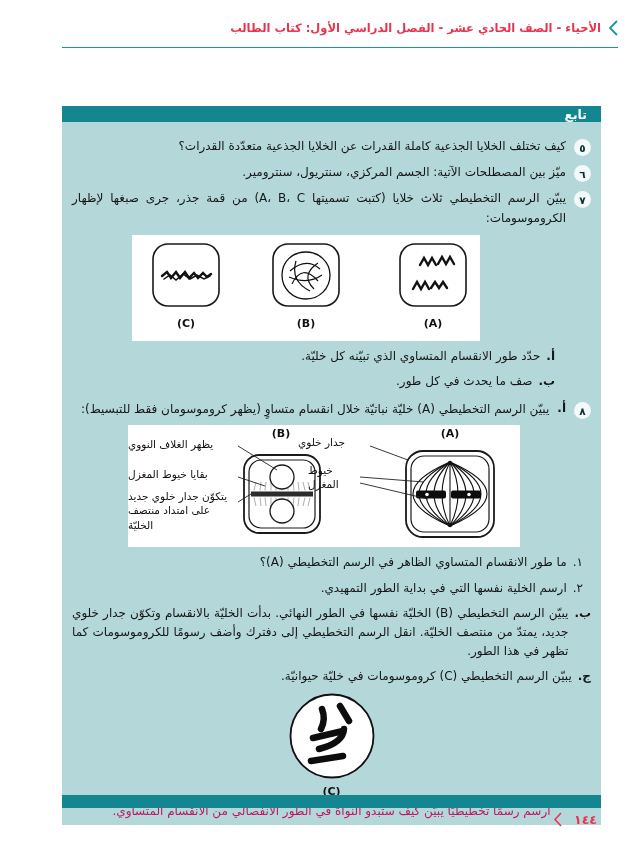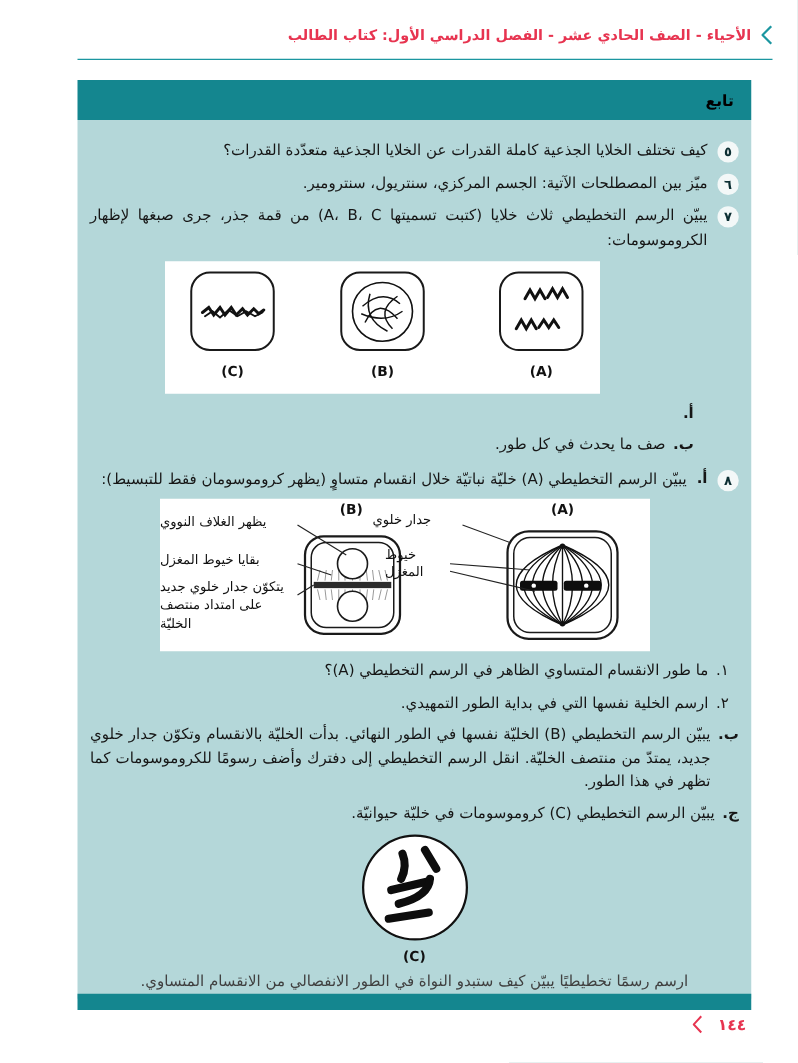--- a/index.html
+++ b/index.html
@@ -7,22 +7,22 @@
   .page { width:638px; height:850px; background:#ffffff; position:relative; margin:0 auto; overflow:hidden; }
 
   
   .header { position:absolute; top:20px; left:62px; right:20px; direction:rtl;
             display:flex; align-items:center; gap:8px; }
   .header-title { color:#e73450; font-weight:bold; font-size:11.5px; letter-spacing:0; }
   .header-rule { position:absolute; top:47px; left:62px; right:20px; border-top:1.8px solid #1b96a0; }
 
   
   .content { position:absolute; top:64px; left:62px; width:539px; direction:rtl; }
-  .banner { background:#14868f; color:#000000; height:32px; display:flex; align-items:center;
-            padding:0 14px; font-weight:bold; font-size:12.5px; }
+  .banner { background:#14868f; color:#ffffff; height:16px; display:flex; align-items:center;
+            padding:0 14px; font-weight:bold; font-size:12.5px;margin-top:42px; }
   .body { background:#b4d7d9; padding:8px 10px 10px; height:703px; overflow:hidden; }
 
   .q-row { display:flex; align-items:flex-start; gap:8px; margin-top:7px; font-size:12px; color:#161616; }
   .q-badge { flex:0 0 17px; width:17px; height:17px; border-radius:50%; background:#f3f8f8;
              color:#0b2e32; font-size:10.5px; font-weight:bold; display:flex; align-items:center;
              justify-content:center; margin-top:2px; }
   .q-text { line-height:1.6; text-align:justify; }
   .marker { font-weight:bold; white-space:nowrap; }
   .sub-item { display:flex; gap:6px; margin-top:6px; font-size:12px; color:#161616; line-height:1.6; }
   .indent-36 { padding-right:36px; }
@@ -30,21 +30,21 @@
 
   .fig-box { background:#ffffff; }
   .fig1 { width:348px; margin:7px 111px 4px auto; padding:4px 0 2px; }
   .fig2 { width:392px; margin:6px 71px 4px auto; position:relative; }
   .fig2 svg { display:block; }
   .fig2-label { position:absolute; font-size:10.5px; color:#111; line-height:1.35; text-align:left; }
   .fig2-title { position:absolute; font-size:11px; font-weight:bold; color:#111; text-align:center; }
 
   .fig3-wrap { text-align:center; margin-top:6px; }
   .fig3-label { font-size:11px; font-weight:bold; color:#111; margin-top:1px; }
-  .closing { text-align:center; font-size:12px; color:#404040; margin-top:4px; line-height:1.5; }
+  .closing { text-align:center; font-size:12px; color:#be185d; margin-top:4px; line-height:1.5; }
 
   
   .footer-bar { position:absolute; top:795px; left:62px; width:539px; height:13px; background:#14868f; }
   .page-num { position:absolute; top:812px; right:41px; display:flex; direction:rtl;
               align-items:center; gap:12px; color:#e73450; font-weight:bold; font-size:12.5px; }
   svg text { font-family:"DejaVu Sans",sans-serif; }
 </style>
 </head>
 <body>
 
@@ -103,20 +103,21 @@
           <path d="M288,26 L292,19 296,26 300,19 304,26" fill="none" stroke="#111" stroke-width="2.4" stroke-linecap="round"></path>
           <path d="M306,25 L310,18 314,25 318,18 322,25" fill="none" stroke="#111" stroke-width="2.4" stroke-linecap="round"></path>
           <path d="M281,50 L285,43 289,50 293,43 297,50" fill="none" stroke="#111" stroke-width="2.4" stroke-linecap="round"></path>
           <path d="M299,49 L303,43 307,49 311,43 315,49" fill="none" stroke="#111" stroke-width="2.4" stroke-linecap="round"></path>
           <text x="301" y="88" font-size="11" font-weight="bold" text-anchor="middle" fill="#111">(A)</text>
         </svg>
       </div>
 
       <div class="sub-item indent-36">
         <span class="marker">أ.</span>
+        <span>حدّد طور الانقسام المتساوي الذي تبيّنه كل خليّة.</span>
       </div>
       <div class="sub-item indent-36">
         <span class="marker">ب.</span>
         <span>صف ما يحدث في كل طور.</span>
       </div>
 
       <div class="q-row" style="margin-top:9px;">
         <span class="q-badge">٨</span>
         <span class="marker" style="margin-top:1px;">أ.</span>
         <span class="q-text">يبيّن الرسم التخطيطي (A) خليّة نباتيّة خلال انقسام متساوٍ (يظهر كروموسومان فقط للتبسيط):</span>

